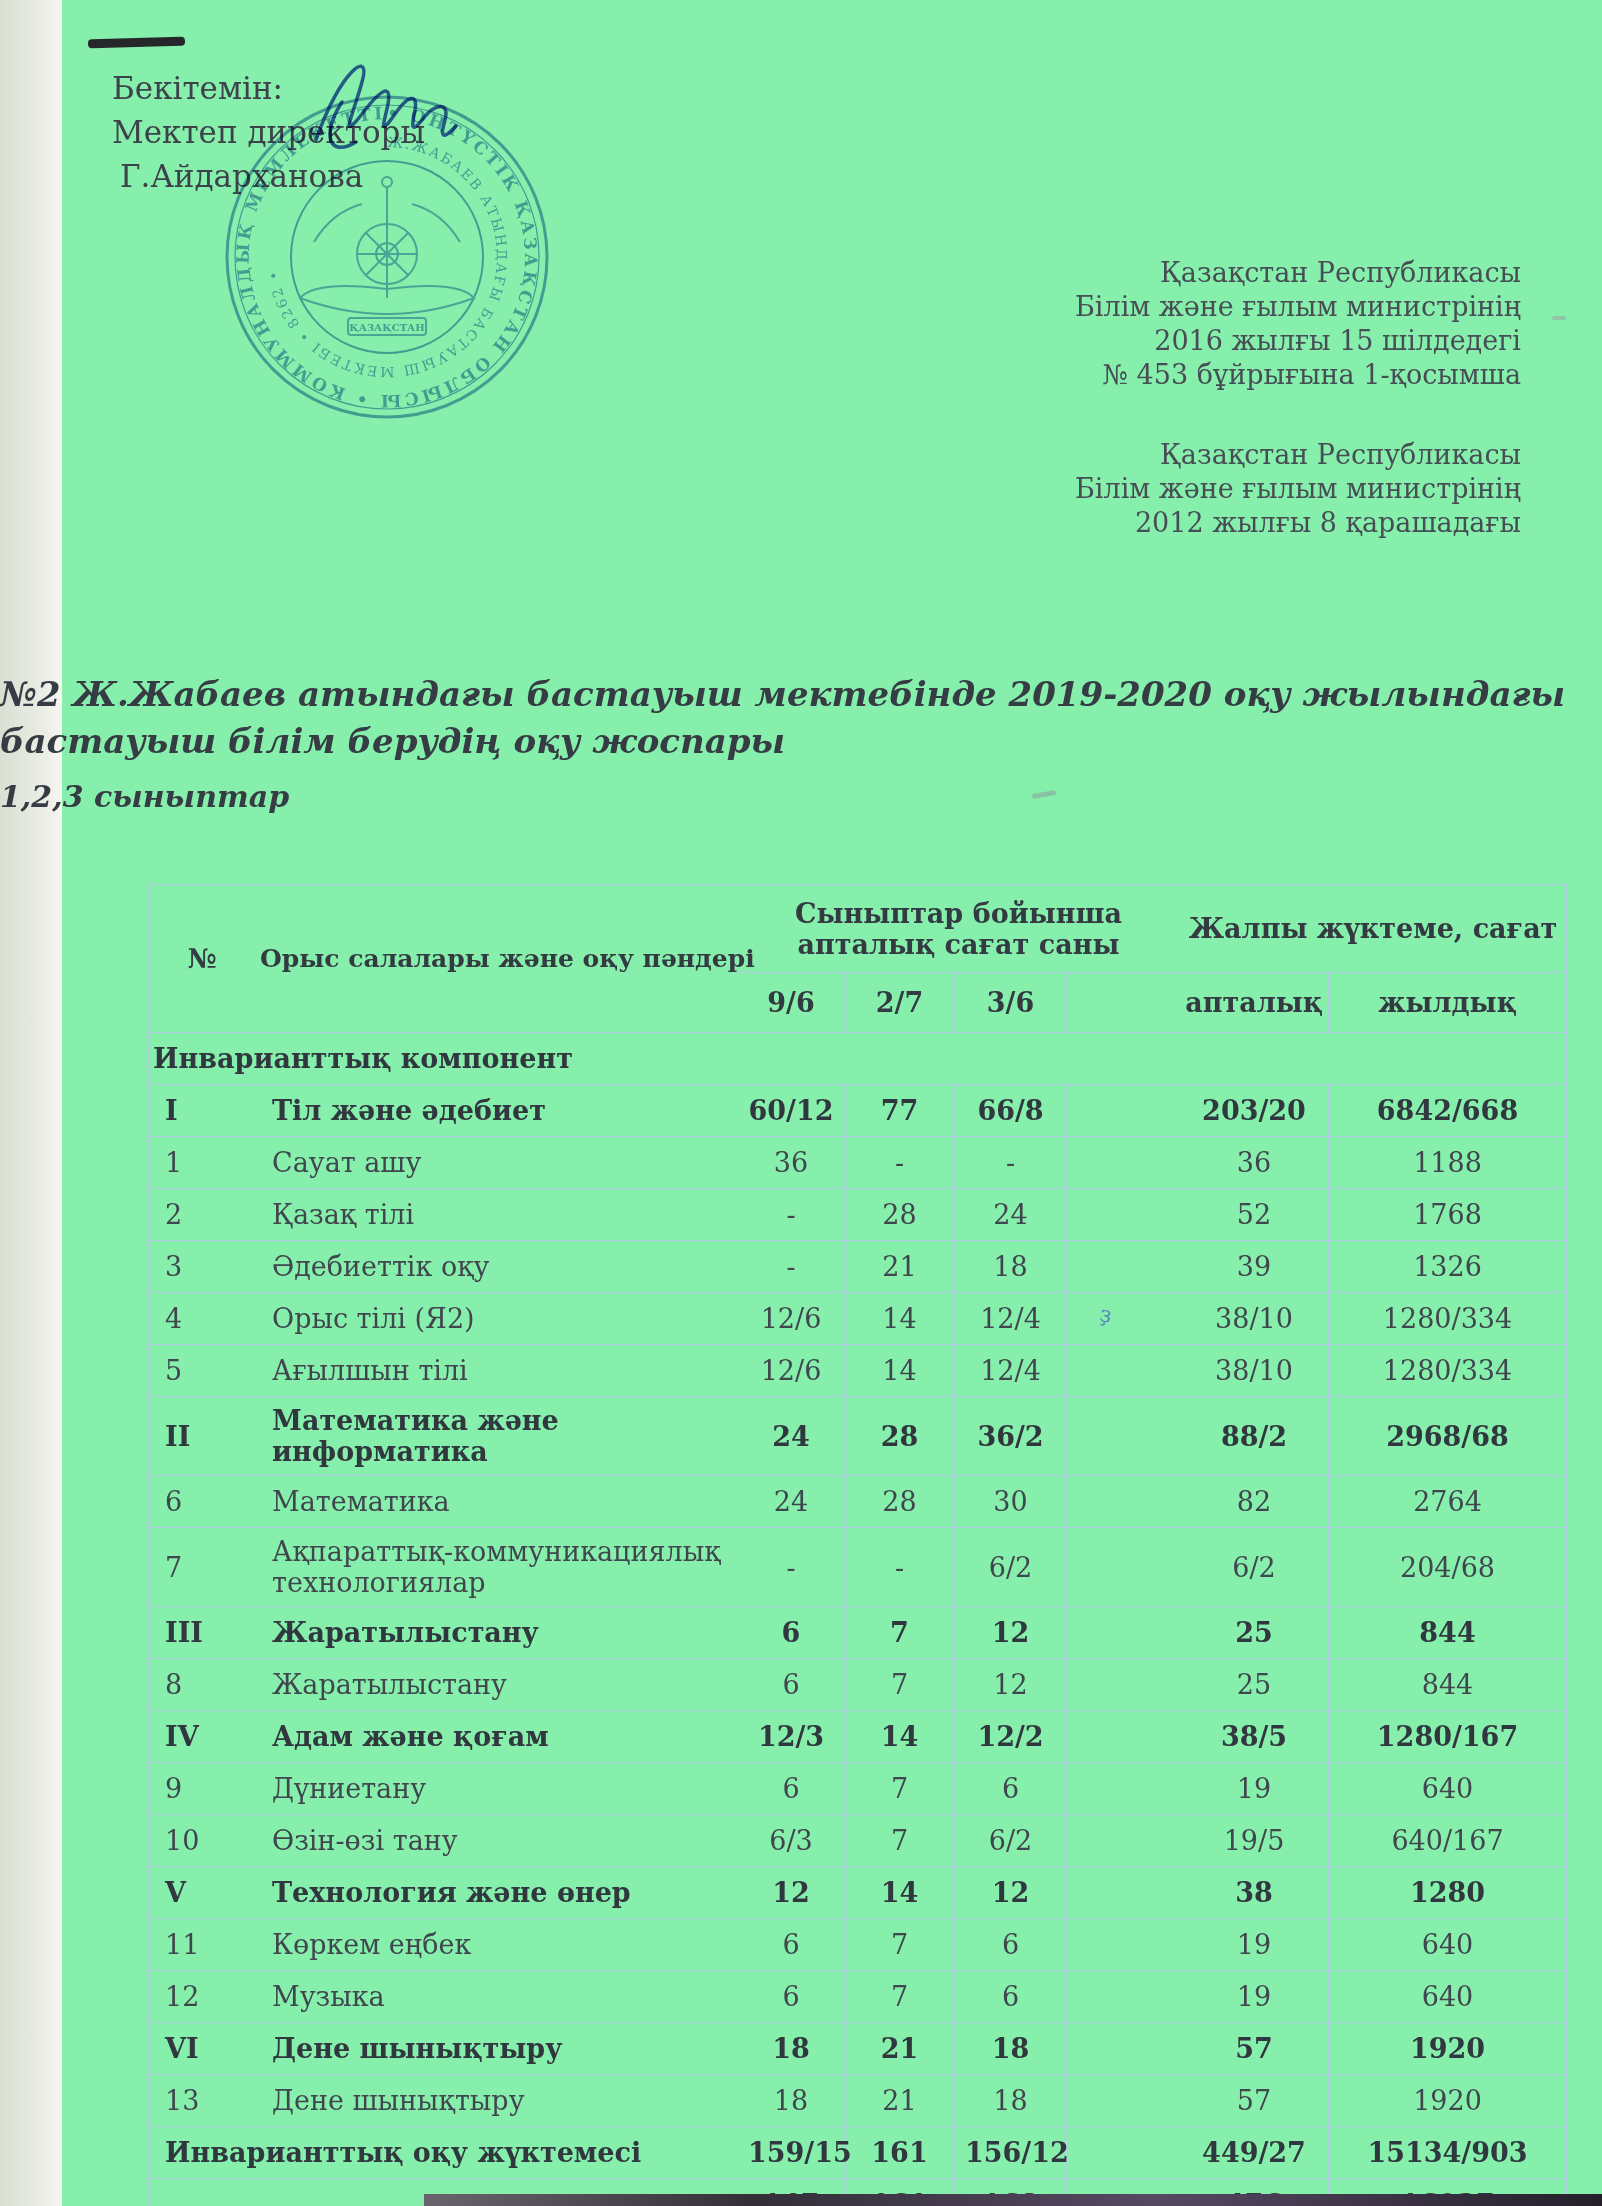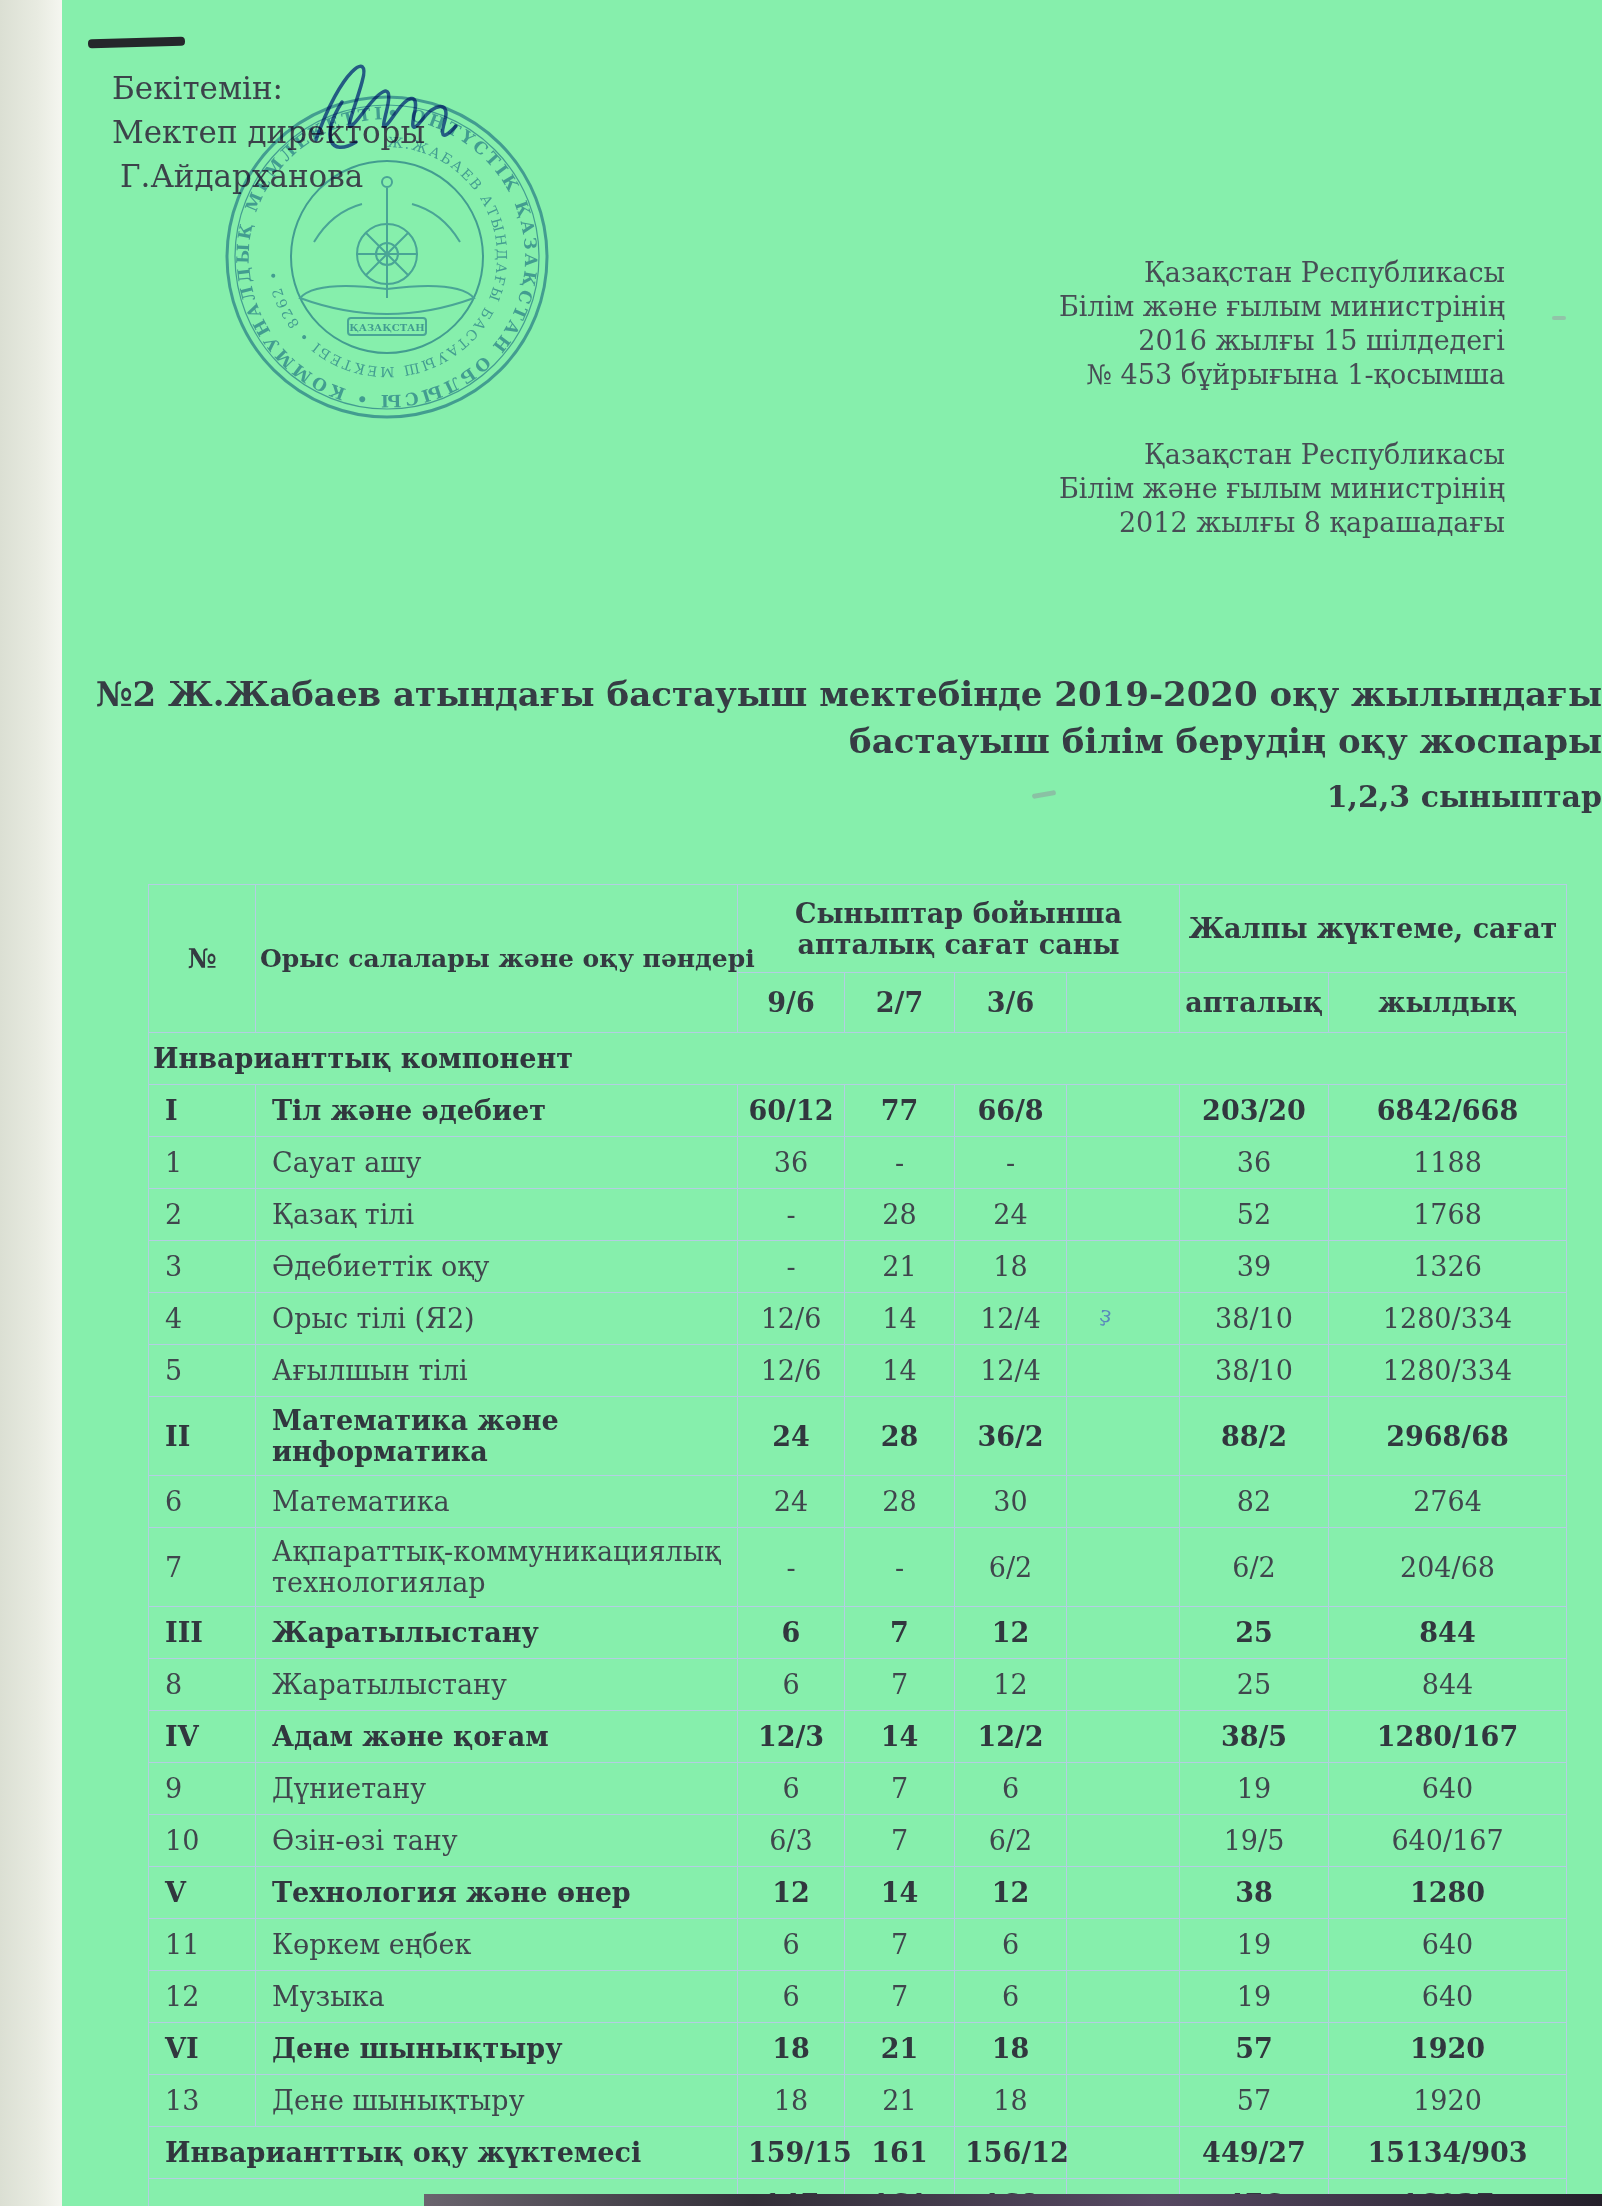--- a/index.html
+++ b/index.html
@@ -7,23 +7,23 @@
         font-family:"DejaVu Serif","Liberation Serif",serif;color:#3e444b;}
   .scan-left{position:absolute;left:0;top:0;width:62px;height:2206px;
              background:linear-gradient(90deg,#dbdfd3,#e8ebe1 60%,#f5f6f0);}
   .scan-bottom{position:absolute;left:424px;right:0;bottom:0;height:12px;
              background:linear-gradient(90deg,#6a646e,#332f38 28%,#564862 62%,#24202a);}
   .pen-stroke{position:absolute;left:88px;top:38px;width:97px;height:9px;background:#25272b;
              border-radius:4px;transform:rotate(-1.5deg);}
   .approval{position:absolute;left:112px;top:66px;font-size:31px;line-height:44px;color:#3c424a;}
   .stamp{position:absolute;left:222px;top:92px;opacity:.8;mix-blend-mode:multiply;}
   .sig{position:absolute;left:298px;top:40px;opacity:.92;mix-blend-mode:multiply;}
-  .decree{position:absolute;right:97px;text-align:right;font-size:27px;line-height:34px;color:#474d55;}
+  .decree{position:absolute;right:81px;text-align:right;font-size:27px;line-height:34px;color:#474d55;}
   .d1{top:256px}.d2{top:438px}
-  .title-line{position:absolute;left:0;width:100%;text-align:right;font-weight:bold;color:#363c44;}
+  .title-line{position:absolute;left:0;width:100%;text-align:left;font-weight:bold;color:#363c44;font-style:italic;}
   .t1{top:674px;font-size:34px;}
   .t2{top:721px;font-size:34px;}
   .sub{top:779px;font-size:30px;}
   .tablewrap{position:absolute;left:148px;top:884px;}
   table{border-collapse:collapse;width:1418px;table-layout:fixed;}
   th,td{border:1px solid #b3cee2;vertical-align:middle;}
   th{font-size:27px;color:#343a41;padding:6px 4px;font-weight:bold;}
   th.th-subject{font-size:25px;white-space:nowrap;}
   td{font-size:27px;padding:8px 10px;color:#40464d;}
   tr.h1{height:88px}  tr.h2{height:60px}

